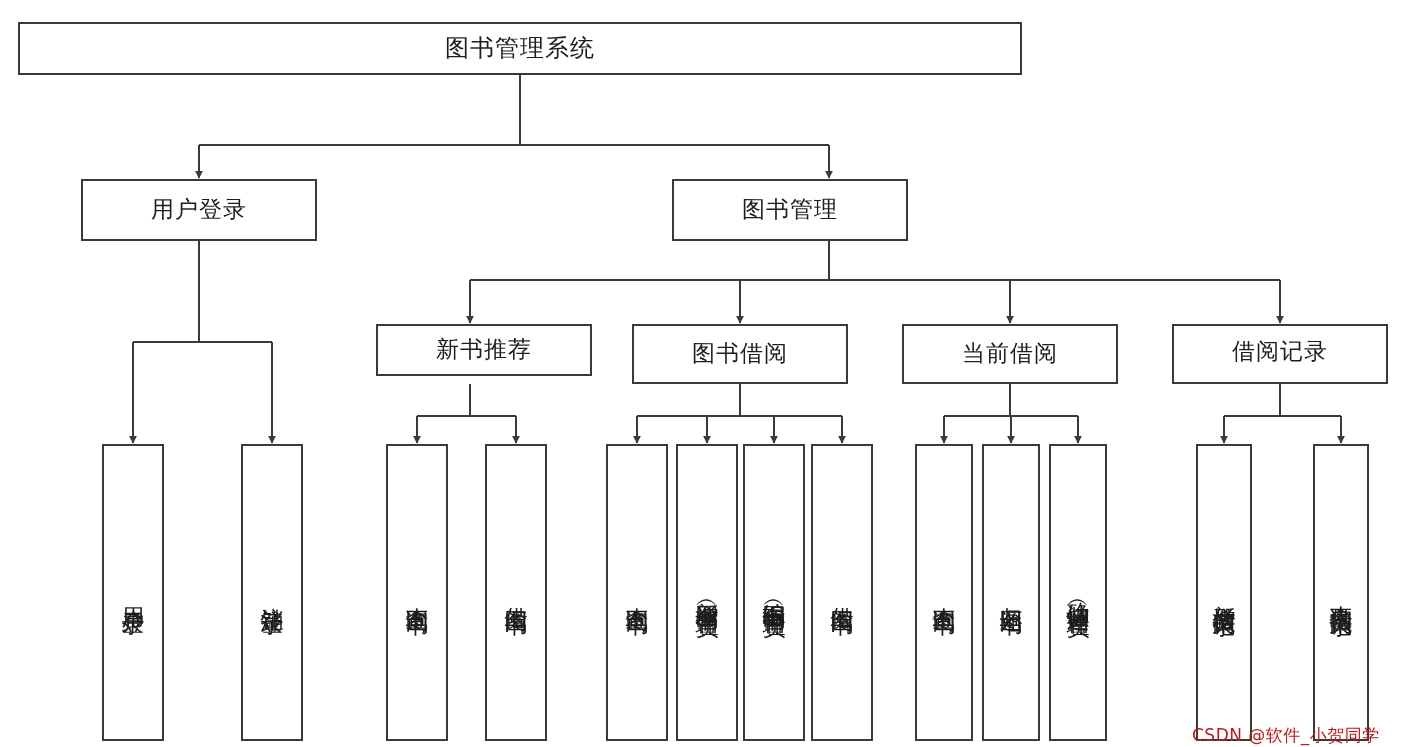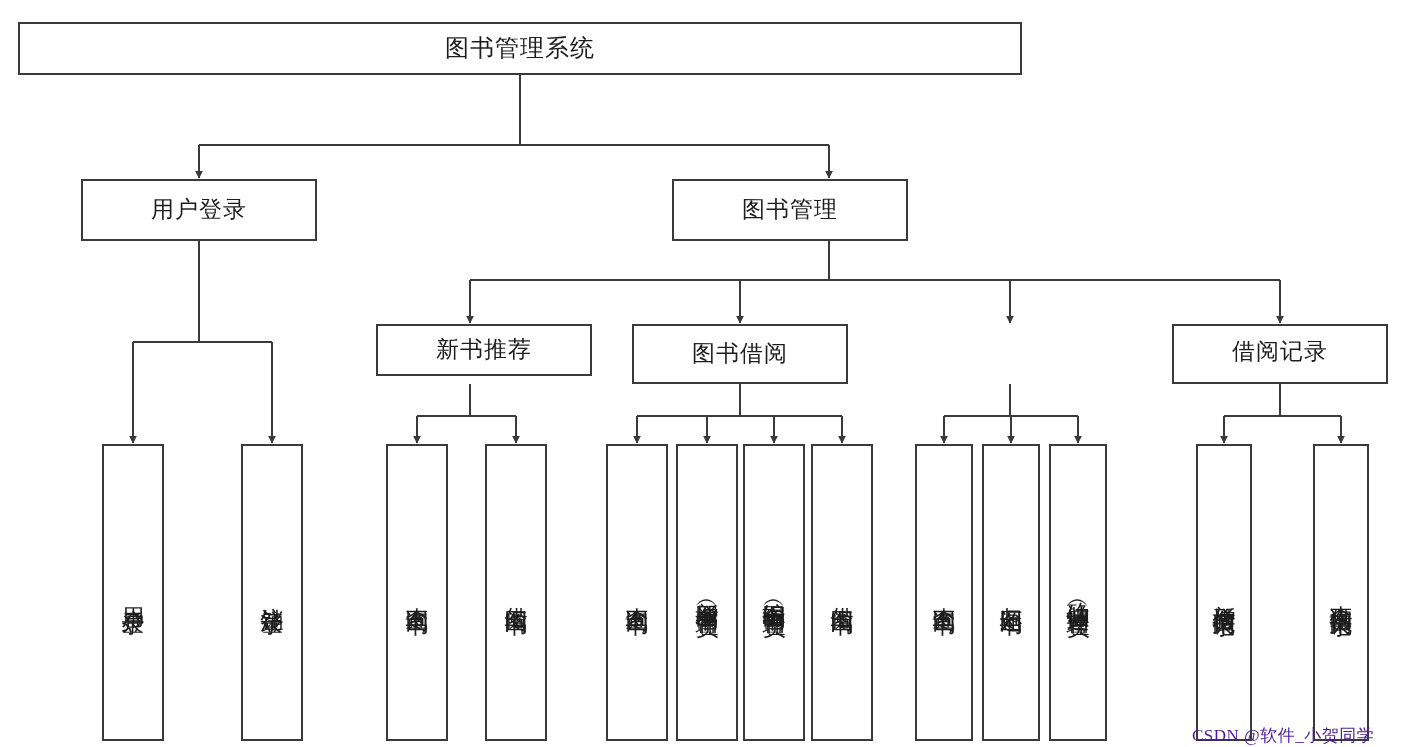--- a/index.html
+++ b/index.html
@@ -52,24 +52,23 @@
     justify-content: center;
     text-align: center;
     white-space: nowrap;
   }
   .node.root {
     font-size: 24px;
   }
   .watermark {
     position: absolute;
     font-size: 17px;
-    color: #4c1d95;
+    color: #b91c1c;
     white-space: nowrap;
     letter-spacing: 0.5px;
-    font-family: Liberation Serif, serif;
   }
 </style>
 </head>
 <body>
 
 <div id="canvas">
 
   <svg id="wires" viewBox="0 0 1405 747" xmlns="http://www.w3.org/2000/svg">
     <defs>
       <marker id="arrowhead" markerWidth="9" markerHeight="9" refX="7.4" refY="4.5" orient="auto" markerUnits="userSpaceOnUse">
@@ -116,20 +115,21 @@
   <div class="node horiz root" style="left: 18px; top: 14px; width: 1004px; height: 53px;">图书管理系统</div>
 
   <div class="node horiz" style="left: 81px; top: 171px; width: 236px; height: 62px;">用户登录</div>
   <div class="node horiz" style="left: 672px; top: 171px; width: 236px; height: 62px;">图书管理</div>
 
   <div class="node vert" style="left: 102px; top: 436px; width: 62px; height: 297px;">用户登录</div>
   <div class="node vert" style="left: 241px; top: 436px; width: 62px; height: 297px;">注销登录</div>
 
   <div class="node horiz" style="left: 376px; top: 316px; width: 216px; height: 52px;">新书推荐</div>
   <div class="node horiz" style="left: 632px; top: 316px; width: 216px; height: 60px;">图书借阅</div>
+  <div class="node horiz" style="left: 902px; top: 316px; width: 216px; height: 60px;">当前借阅</div>
   <div class="node horiz" style="left: 1172px; top: 316px; width: 216px; height: 60px; font-family: Liberation Mono, monospace;">借阅记录</div>
 
   <div class="node vert" style="left: 386px; top: 436px; width: 62px; height: 297px;">查询图书</div>
   <div class="node vert" style="left: 485px; top: 436px; width: 62px; height: 297px;">借阅图书</div>
 
   <div class="node vert" style="left: 606px; top: 436px; width: 62px; height: 297px;">查询图书</div>
   <div class="node vert" style="left: 676px; top: 436px; width: 62px; height: 297px;">新增图书（管理员）</div>
   <div class="node vert" style="left: 743px; top: 436px; width: 62px; height: 297px;">编辑图书（管理员）</div>
   <div class="node vert" style="left: 811px; top: 436px; width: 62px; height: 297px;">借阅图书</div>
 

